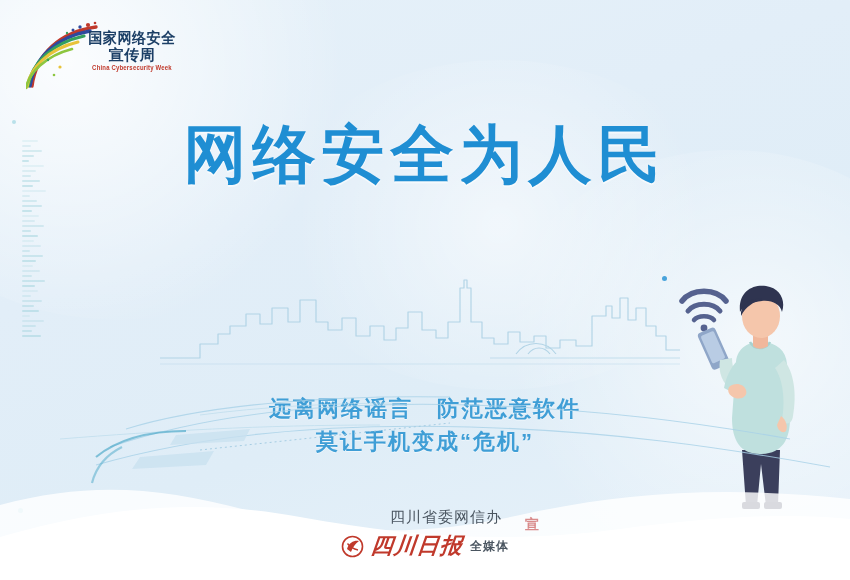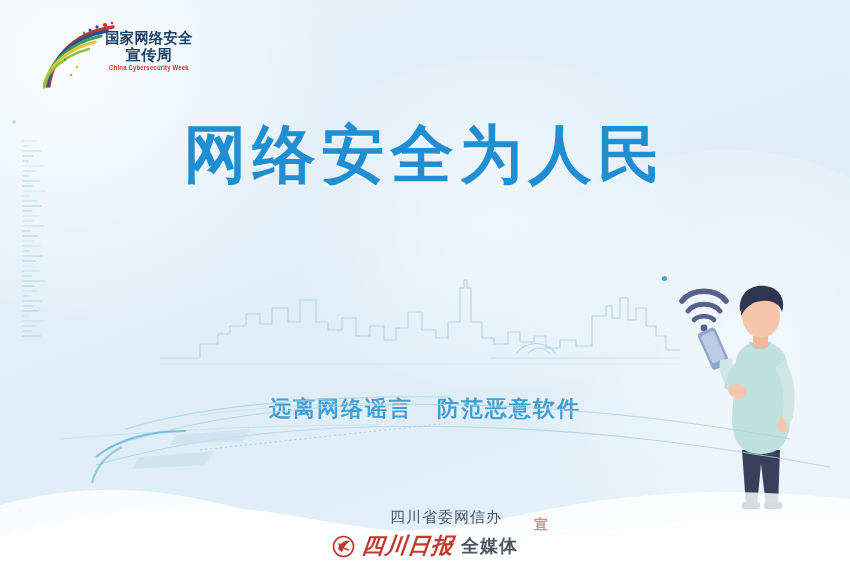--- a/index.html
+++ b/index.html
@@ -20,21 +20,21 @@
   .glow-b{right:-120px;top:150px;width:480px;height:420px;
     background:radial-gradient(circle at 55% 45%,rgba(255,255,255,.62),rgba(255,255,255,0) 70%);}
   .glow-c{left:270px;top:60px;width:460px;height:330px;
     background:radial-gradient(circle at 50% 50%,rgba(255,255,255,.55),rgba(255,255,255,0) 72%);}
 
   
   .ticker{position:absolute;left:22px;top:140px;width:26px;height:200px;opacity:.55;}
   .ticker i{display:block;height:2px;margin-bottom:3px;background:#9fd3dc;border-radius:1px;}
 
   
-  .logo{position:absolute;left:43px;top:20px;width:156px;height:72px;}
+  .logo{position:absolute;left:26px;top:20px;width:156px;height:72px;}
   .logo svg{position:absolute;left:0;top:0;}
   .logo-txt{position:absolute;left:56px;top:10px;width:100px;text-align:center;}
   .logo-l1{font-size:15px;font-weight:bold;color:#1c3f66;letter-spacing:.5px;line-height:1.05;
            white-space:nowrap;transform:scaleX(.94);transform-origin:center;}
   .logo-l2{font-size:15px;font-weight:bold;color:#1c3f66;letter-spacing:.5px;line-height:1.15;}
   .logo-en{font-size:6.5px;font-weight:bold;color:#c0392b;letter-spacing:.2px;margin-top:1px;
            white-space:nowrap;transform:scaleX(.92);transform-origin:center;}
 
   
   .skyline{position:absolute;left:160px;top:278px;width:520px;height:92px;opacity:.85;}
@@ -67,21 +67,21 @@
   
   .credits{position:absolute;left:0;top:508px;width:850px;text-align:center;}
   .cred-org{font-size:15px;color:#4a5560;letter-spacing:1px;white-space:nowrap;padding-left:42px;}
   .cred-row{position:relative;display:inline-block;margin-top:4px;white-space:nowrap;}
   .cred-seal{display:inline-block;vertical-align:middle;width:23px;height:23px;margin-right:2px;}
   .cred-paper{display:inline-block;vertical-align:middle;
     font-family:"DejaVu Serif","Liberation Serif",serif;
     font-size:22px;font-weight:bold;color:#c0392b;
     letter-spacing:1px;font-style:italic;transform:skewX(-6deg);}
   .cred-media{display:inline-block;vertical-align:middle;
-    font-size:18px;font-weight:bold;color:#4a5560;letter-spacing:1px;margin-left:3px;}
+    font-size:12px;font-weight:bold;color:#4a5560;letter-spacing:1px;margin-left:3px;}
   .cred-stamp{position:absolute;right:-30px;top:-15px;
     font-size:14px;font-weight:bold;color:#d98b8b;
     font-family:"DejaVu Serif","Liberation Serif",serif;}
 
   
   .dot{position:absolute;border-radius:50%;background:#7ec9d8;opacity:.5;}
 </style>
 </head>
 <body>
 
@@ -184,20 +184,21 @@
     </svg>
   </div>
 
   <div class="headline">
     <div class="hl-line">网络安全为人民</div>
   </div>
 
 
   <div class="slogan">
     <div class="sl-line">远离网络谣言　防范恶意软件</div>
+    <div class="sl-line">莫让手机变成“危机”</div>
   </div>
 
   <div class="person">
     <svg width="190" height="250" viewBox="0 0 190 250" aria-hidden="true">
 
       <g stroke="#55628f" fill="none" stroke-linecap="round">
         <path d="M22 33 C32 20 56 20 66 33" stroke-width="5.5"></path>
         <path d="M28 43 C35 34 53 34 60 43" stroke-width="5"></path>
         <path d="M34 52 C38 47 50 47 54 52" stroke-width="4.5"></path>
         <circle cx="44" cy="60" r="3.4" fill="#55628f" stroke="none"></circle>

